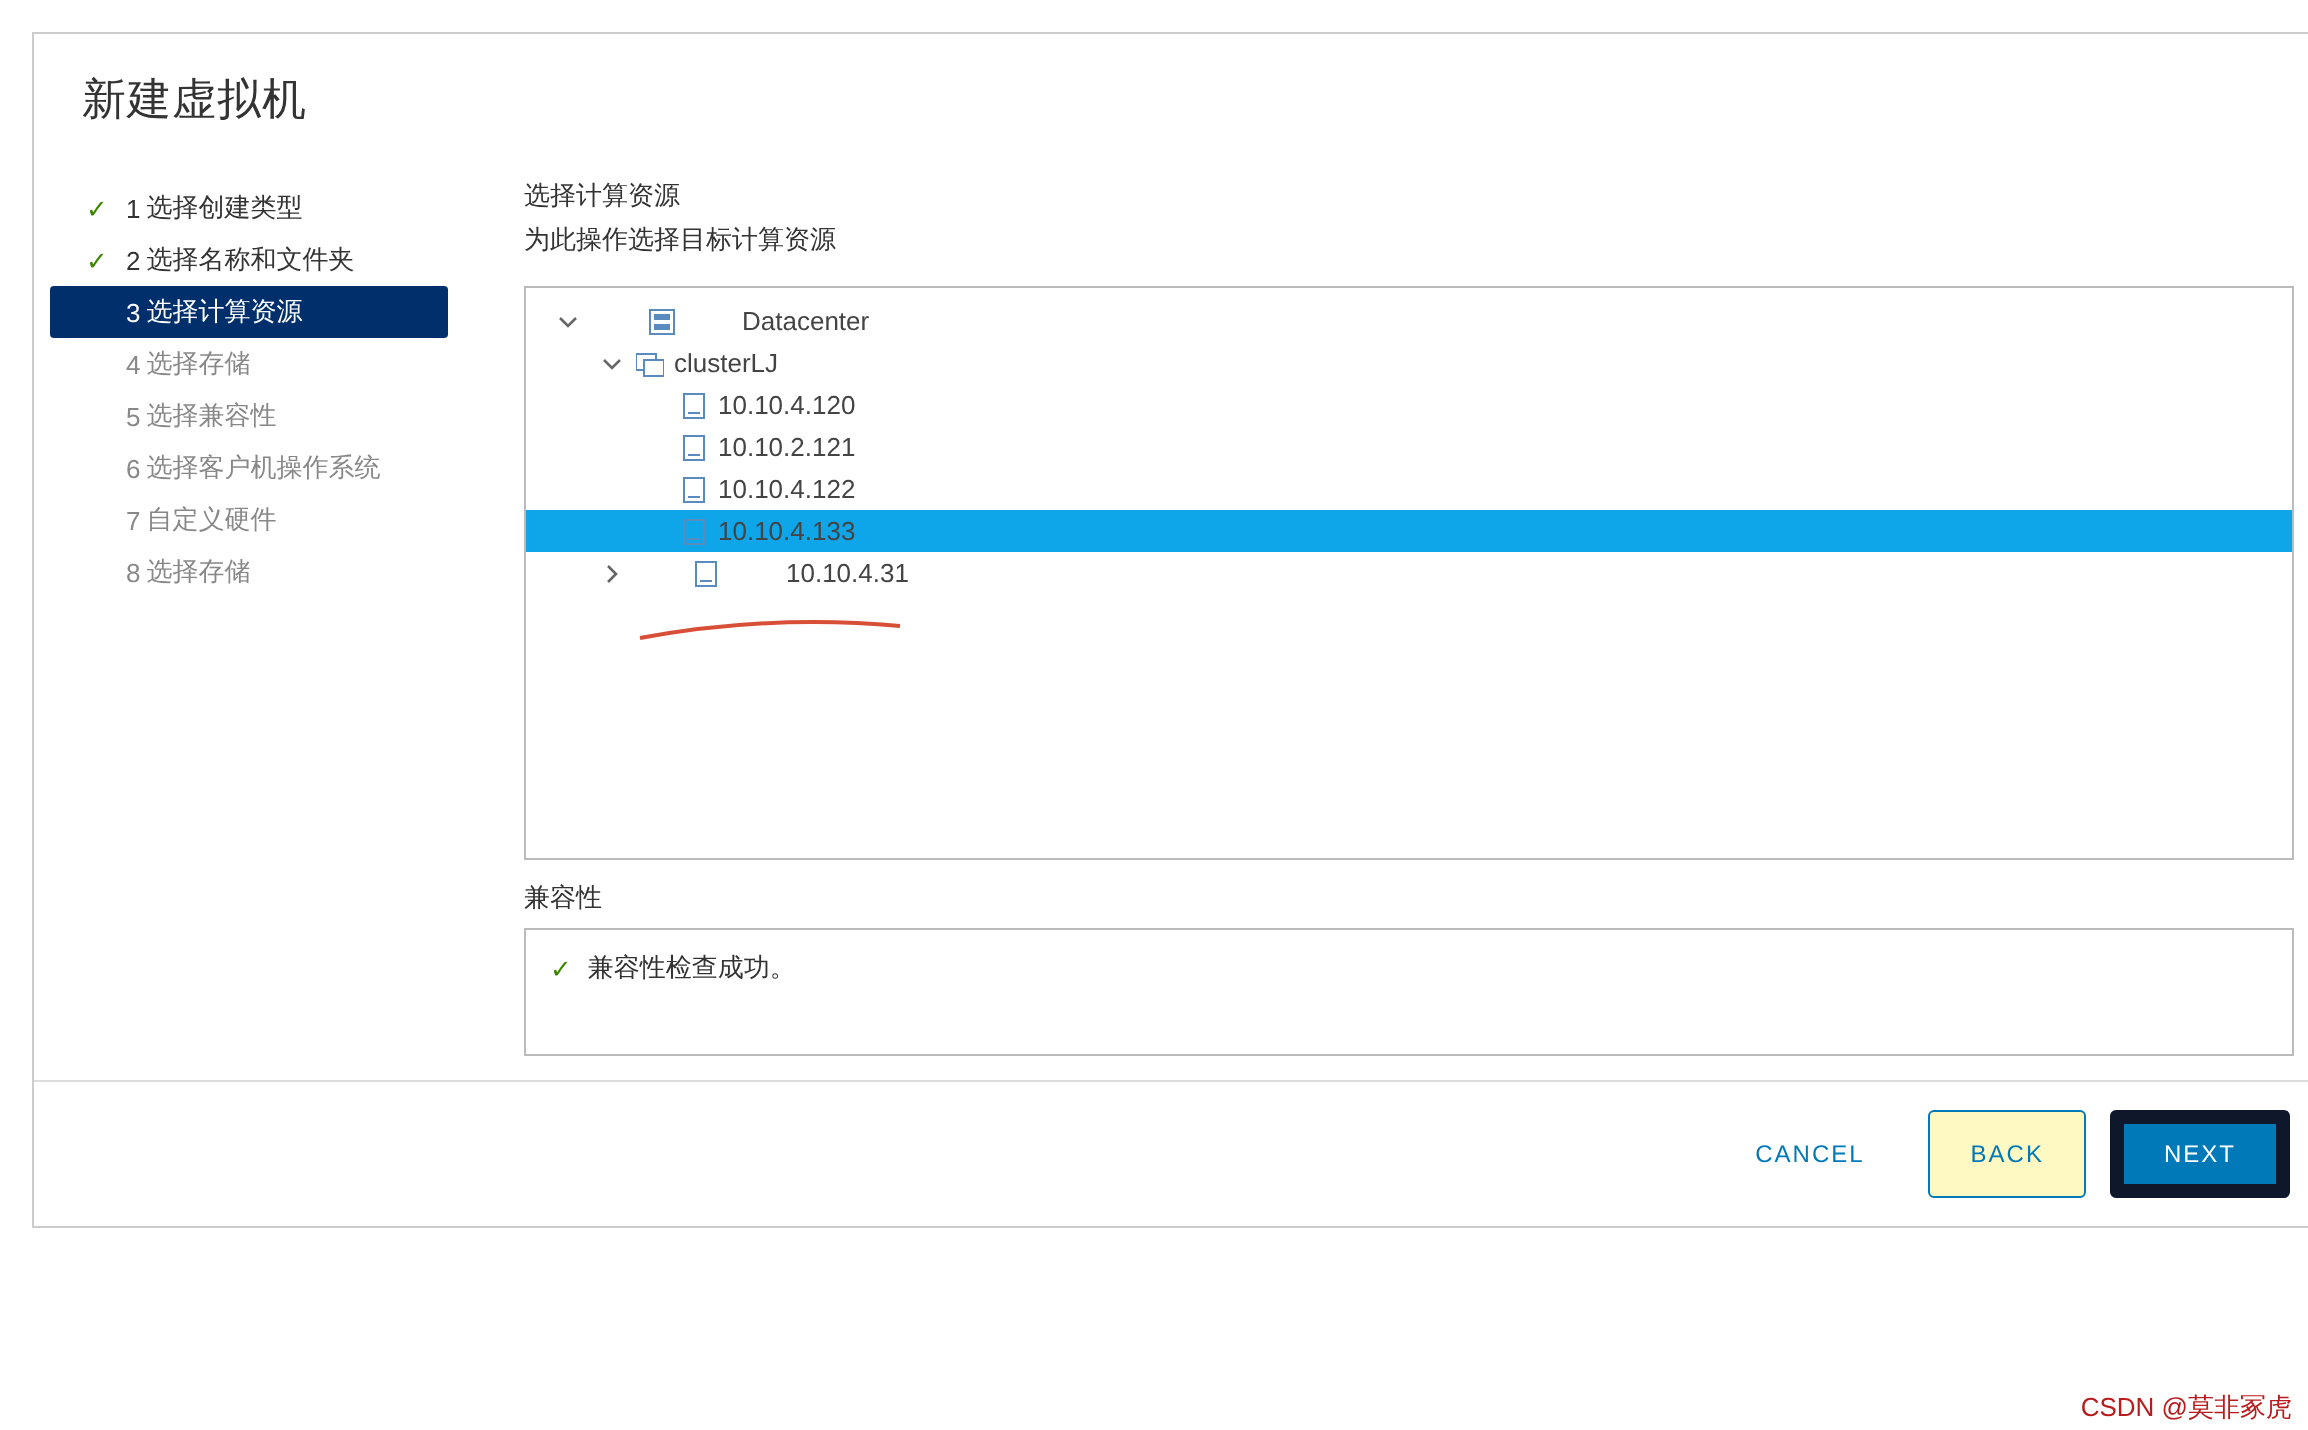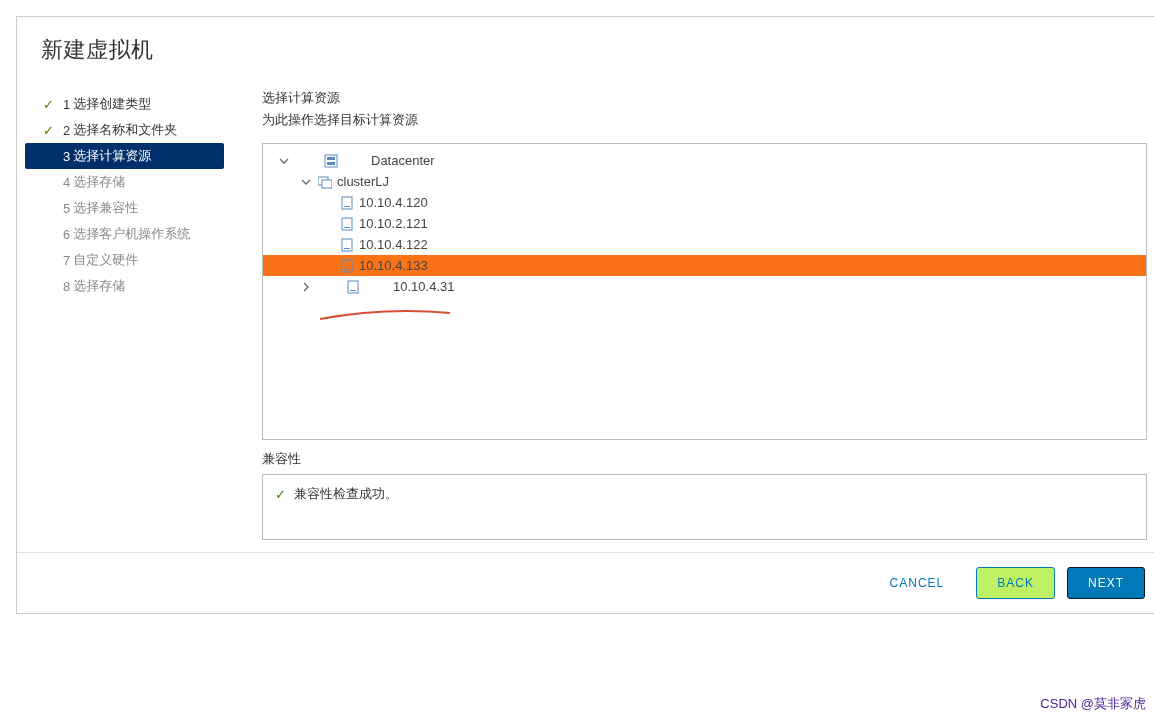--- a/index.html
+++ b/index.html
@@ -93,21 +93,21 @@
       padding: 6px 0;
     }
     .tree-row {
       display: flex;
       align-items: center;
       padding: 3px 0;
       font-size: 13px;
       color: #555;
     }
     .tree-row.selected {
-      background: #f97316;
+      background: #0ea5e9;
     }
     .tree-toggle {
       width: 14px;
       text-align: center;
       color: #666;
       display: inline-block;
     }
     .tree-icon {
       width: 14px;
       height: 14px;
@@ -165,32 +165,32 @@
       cursor: pointer;
     }
     .btn-link {
       color: #0079b8;
       border: none;
       background: none;
     }
     .btn-outline {
       color: #0079b8;
       border: 1px solid #0079b8;
-      background: #bef264;
+      background: #fef9c3;
     }
     .btn-primary {
       color: #fff;
-      border: 1px solid #0f172a;
+      border: 7px solid #0f172a;
       background: #0079b8;
     }
     .watermark {
       position: absolute;
       right: 8px;
       bottom: 2px;
-      color: #4c1d95;
+      color: #b91c1c;
       font-size: 13px;
       margin-left: 30px;
     }
     svg { display: block; }
   </style>
 </head>
 <body>
 
 <div class="dialog">
   <div class="header">

